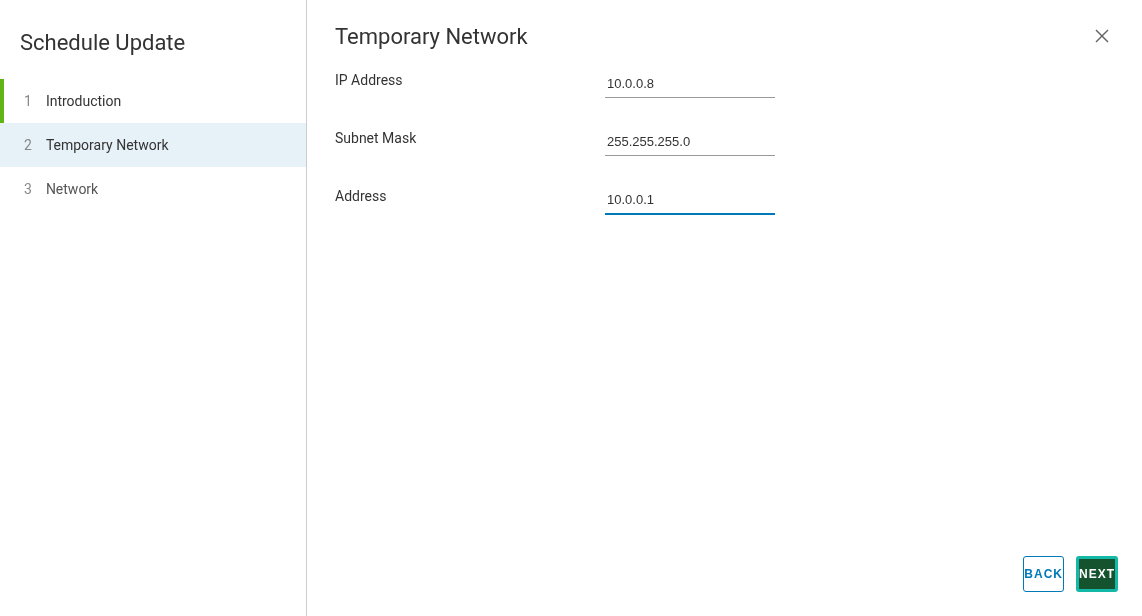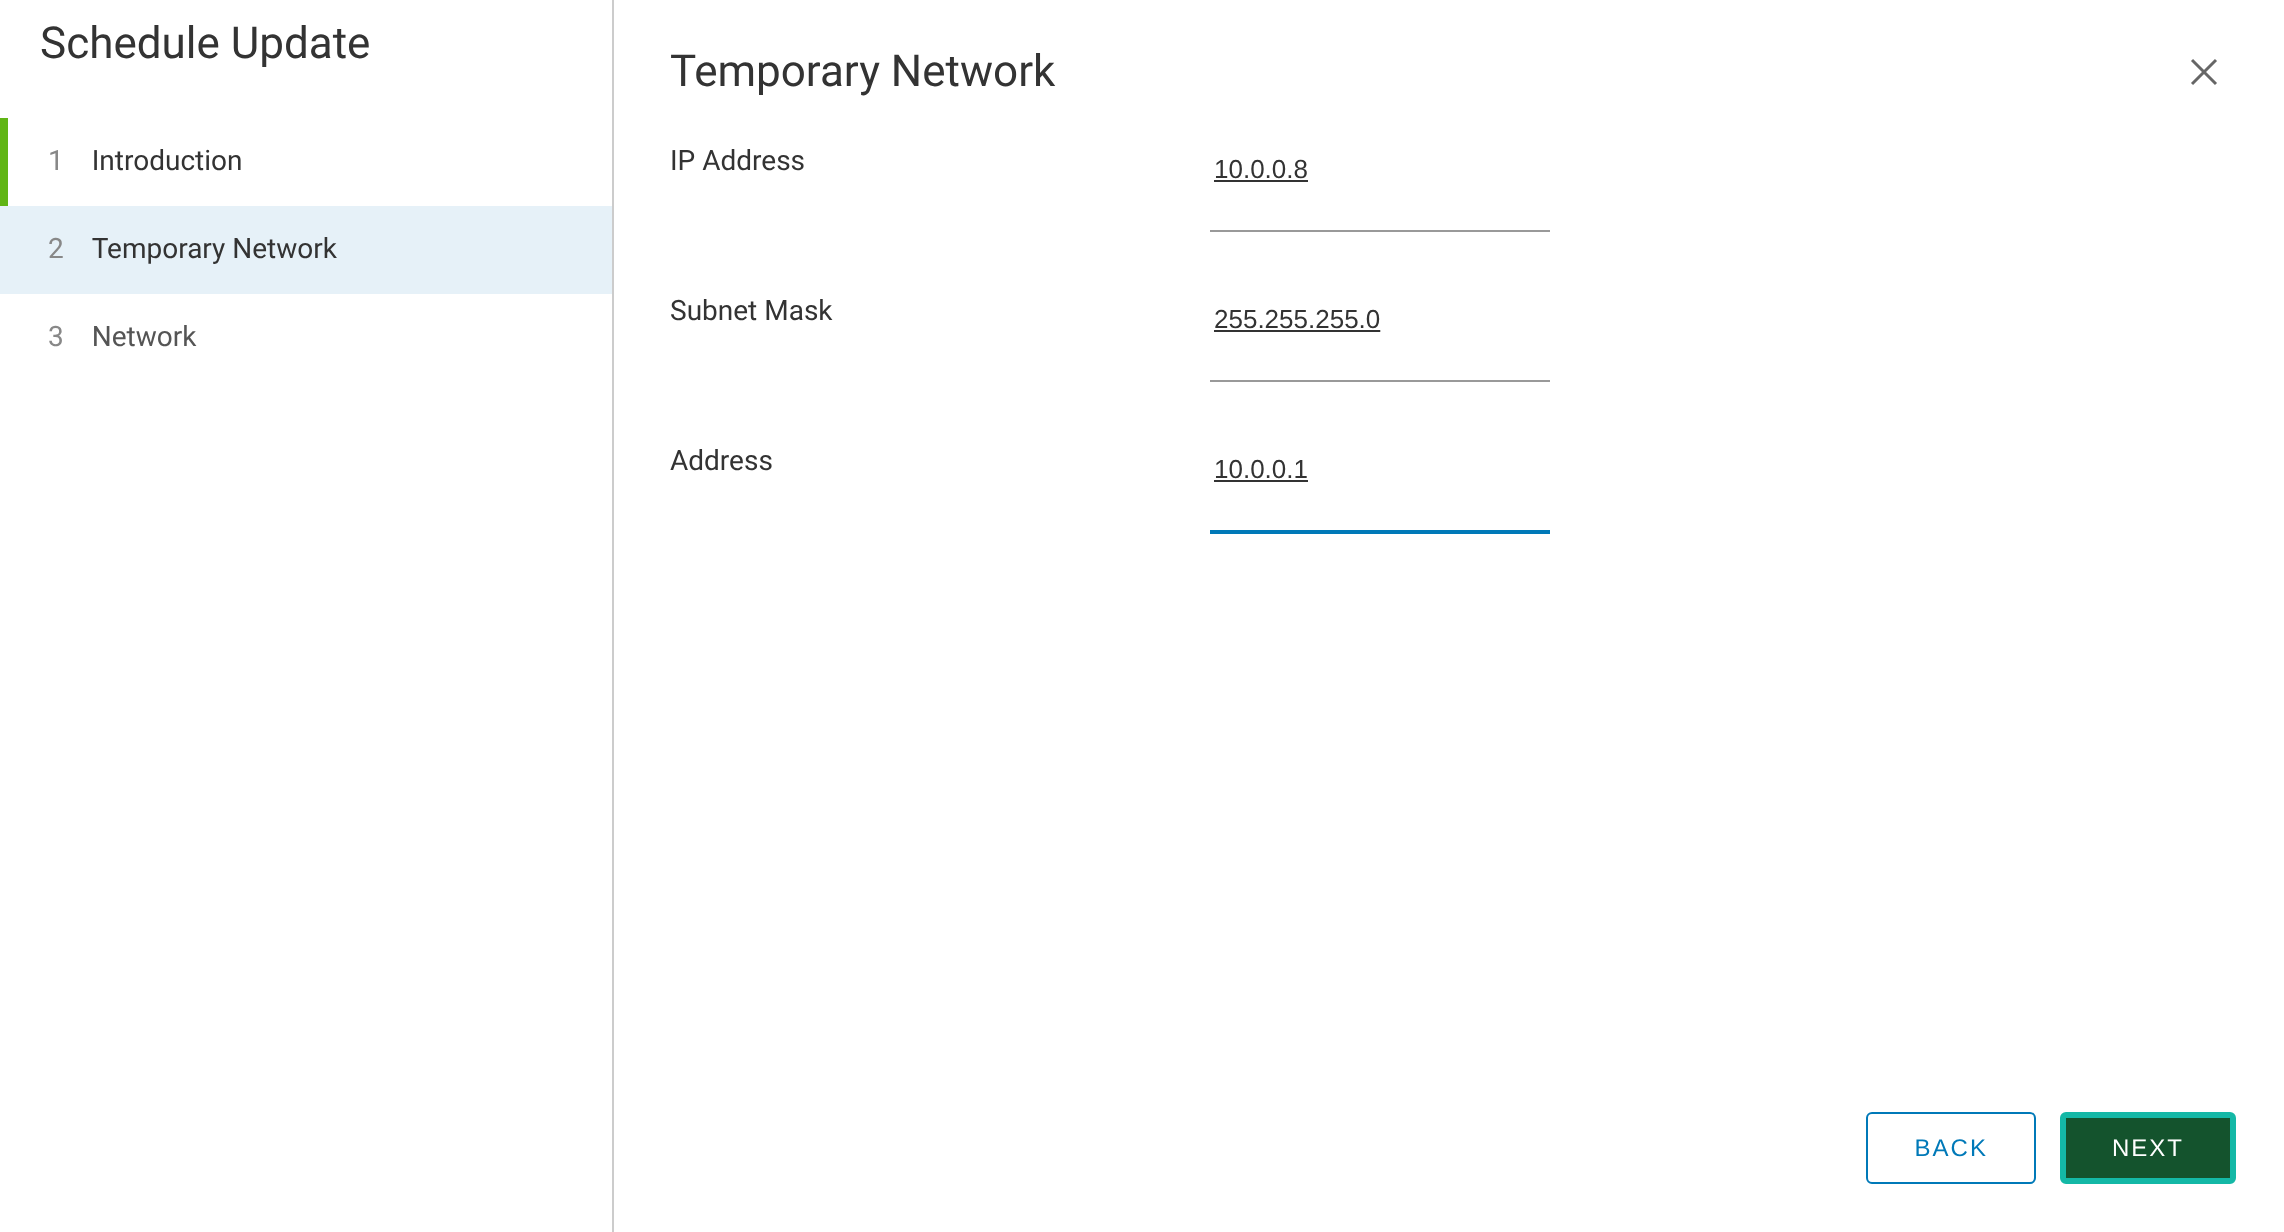--- a/index.html
+++ b/index.html
@@ -15,20 +15,21 @@
       height: 616px;
       overflow: hidden;
     }
     .container {
       display: flex;
       height: 100%;
     }
     .sidebar {
       width: 307px;
       border-right: 1px solid #ccc;
+      padding-top: 20px;
     }
     .sidebar-title {
       font-size: 22px;
       font-weight: 400;
       color: #333;
       padding: 10px 20px 24px 20px;
     }
     .step-item {
       display: flex;
       align-items: center;
@@ -95,41 +96,40 @@
     }
     .form-label {
       width: 270px;
       font-size: 14px;
       color: #333;
     }
     .form-input {
       width: 170px;
       border: none;
       border-bottom: 1px solid #999;
-      padding: 4px 2px 23px 2px;
+      padding: 4px 2px 6px 2px;
       font-size: 13px;
       color: #333;
       outline: none;
       background: transparent;
-      text-decoration: underline;
     }
     .form-input.focused {
       border-bottom: 2px solid #0079b8;
     }
     .footer {
       display: flex;
       justify-content: flex-end;
       gap: 12px;
       padding: 16px 24px 24px 24px;
     }
     .btn {
-      padding: 8px 23px;
+      padding: 8px 0;
       font-size: 12px;
       letter-spacing: 1px;
-      font-weight: 400;
+      font-weight: 700;
       border-radius: 3px;
       cursor: pointer;
       text-transform: uppercase;
     }
     .btn-secondary {
       background: #fff;
       border: 1px solid #0079b8;
       color: #0079b8;
     }
     .btn-primary {

